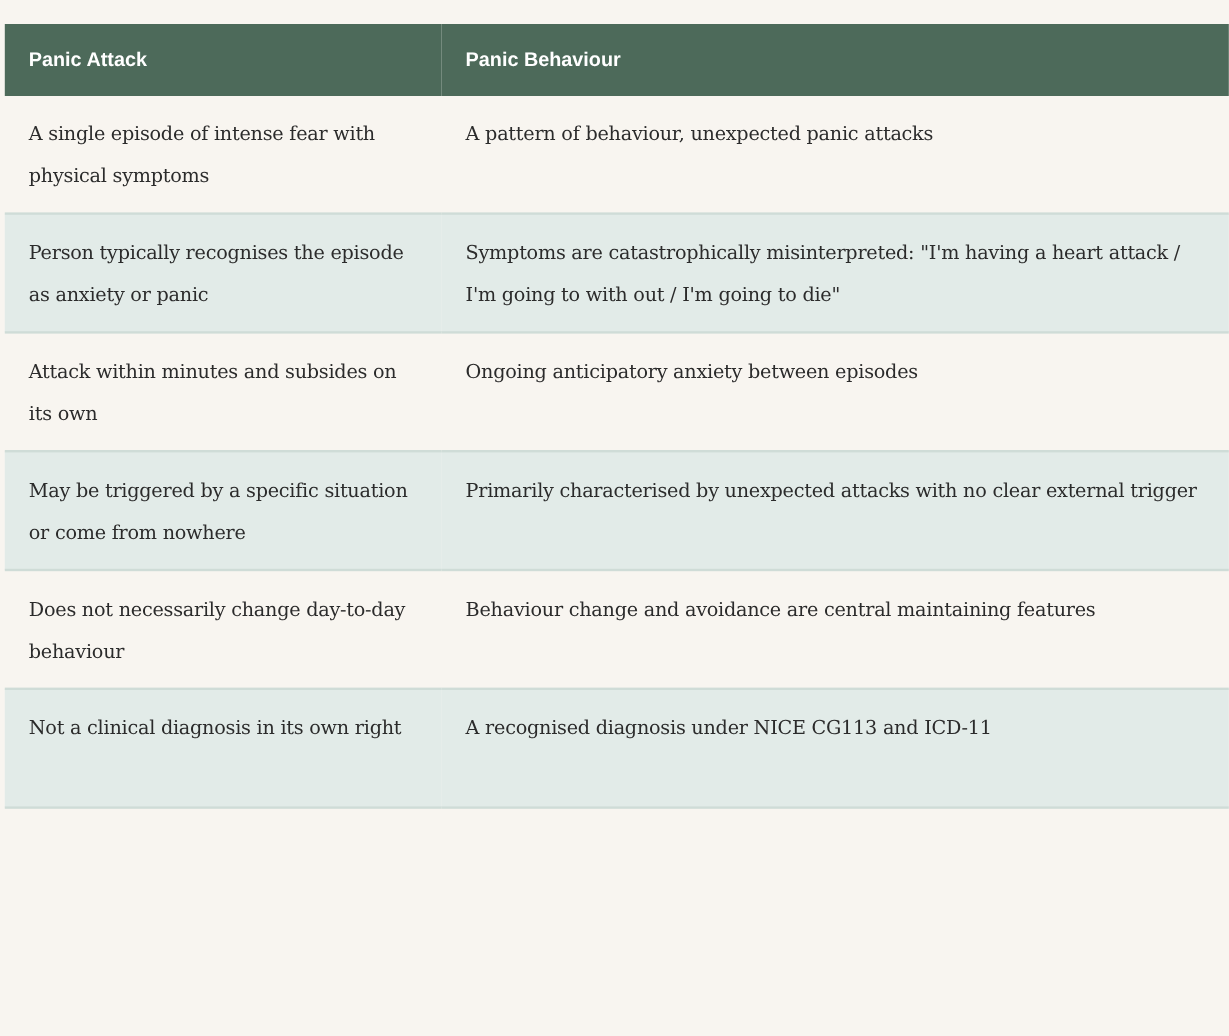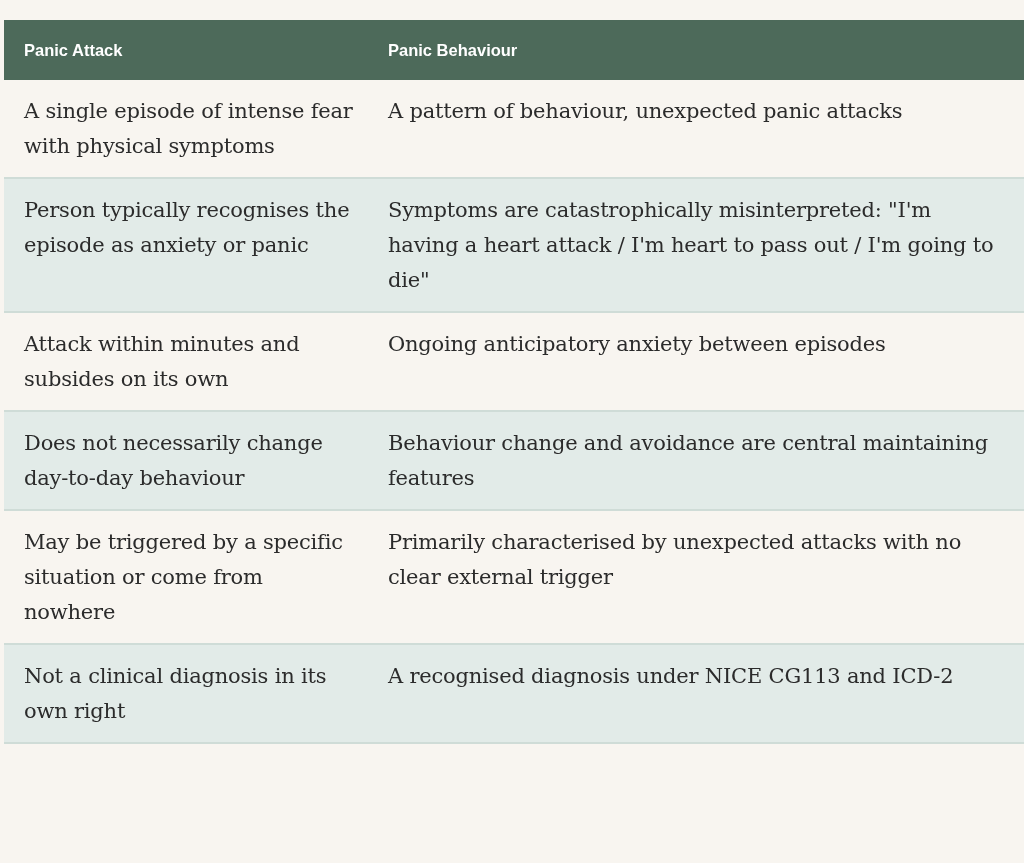--- a/index.html
+++ b/index.html
@@ -2,21 +2,21 @@
 <html><head>
 <meta charset="utf-8">
 <style>
   html,body{margin:0;padding:0;background:#f8f5f0;}
   body{width:1024px;height:863px;overflow:hidden;}
   .wrap{position:absolute;left:4px;top:4px;width:1020px;margin-top:16px;}
   table{border-collapse:collapse;width:100%;table-layout:fixed;}
   col.c1{width:364px;}
   col.c2{width:656px;}
   thead th{background:#4d6a5a;color:#ffffff;font-family:"Liberation Sans",sans-serif;font-weight:bold;font-size:16.5px;text-align:left;padding:0 0 0 20px;height:60px;vertical-align:middle;}
-  tbody td{font-family:"DejaVu Serif","Liberation Serif",serif;font-size:21px;line-height:35px;color:#2b2b2b;padding:14px 20px 13px 20px;vertical-align:top;border-bottom:2px solid #cfdcd7;letter-spacing:-0.2px;}
+  tbody td{font-family:"DejaVu Serif","Liberation Serif",serif;font-size:16px;line-height:35px;color:#2b2b2b;padding:14px 20px 13px 20px;vertical-align:top;border-bottom:2px solid #cfdcd7;letter-spacing:-0.2px;}
   tbody td:first-child{padding-right:14px;}
   tbody tr:nth-child(odd) td{background:#f8f5f0;}
   tbody tr:nth-child(even) td{background:#e2ebe8;}
   tbody tr td{height:70px;}
 </style>
 </head>
 <body>
 
 <div class="wrap">
   <table>
@@ -30,33 +30,33 @@
         <th>Panic Behaviour</th>
       </tr>
     </thead>
     <tbody>
       <tr>
         <td>A single episode of intense fear with physical symptoms</td>
         <td>A pattern of behaviour, unexpected panic attacks</td>
       </tr>
       <tr>
         <td>Person typically recognises the episode as anxiety or panic</td>
-        <td>Symptoms are catastrophically misinterpreted: "I'm having a heart attack / I'm heart to pass out / I'm going to die"</td>
+        <td>Symptoms are catastrophically misinterpreted: "I'm having a heart attack / I'm going to with out / I'm going to die"</td>
       </tr>
       <tr>
         <td>Attack within minutes and subsides on its own</td>
         <td>Ongoing anticipatory anxiety between episodes</td>
       </tr>
       <tr>
+        <td>May be triggered by a specific situation or come from nowhere</td>
+        <td>Primarily characterised by unexpected attacks with no clear external trigger</td>
+      </tr>
+      <tr>
         <td>Does not necessarily change day-to-day behaviour</td>
         <td>Behaviour change and avoidance are central maintaining features</td>
       </tr>
       <tr>
-        <td>May be triggered by a specific situation or come from nowhere</td>
-        <td>Primarily characterised by unexpected attacks with no clear external trigger</td>
-      </tr>
-      <tr>
         <td>Not a clinical diagnosis in its own right</td>
-        <td>A recognised diagnosis under NICE CG113 and ICD-2</td>
+        <td>A recognised diagnosis under NICE CG113 and ICD-11</td>
       </tr>
     </tbody>
   </table>
 </div>
 
 </body></html>

